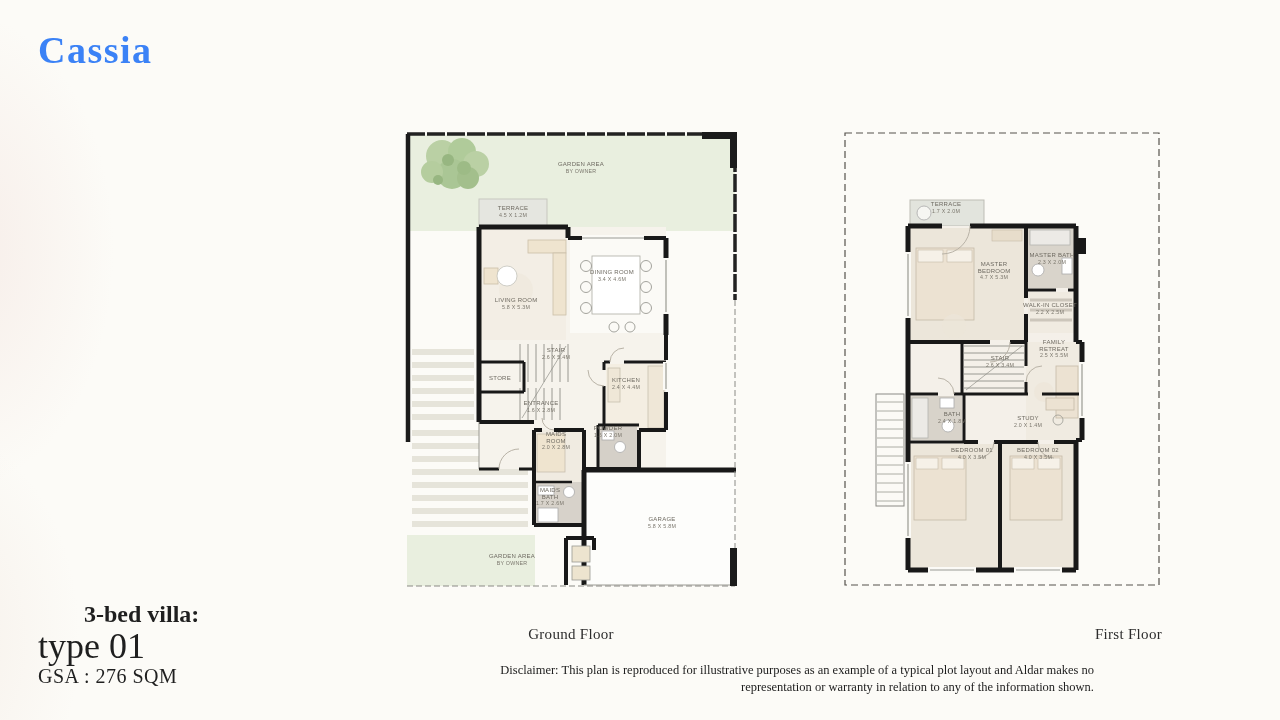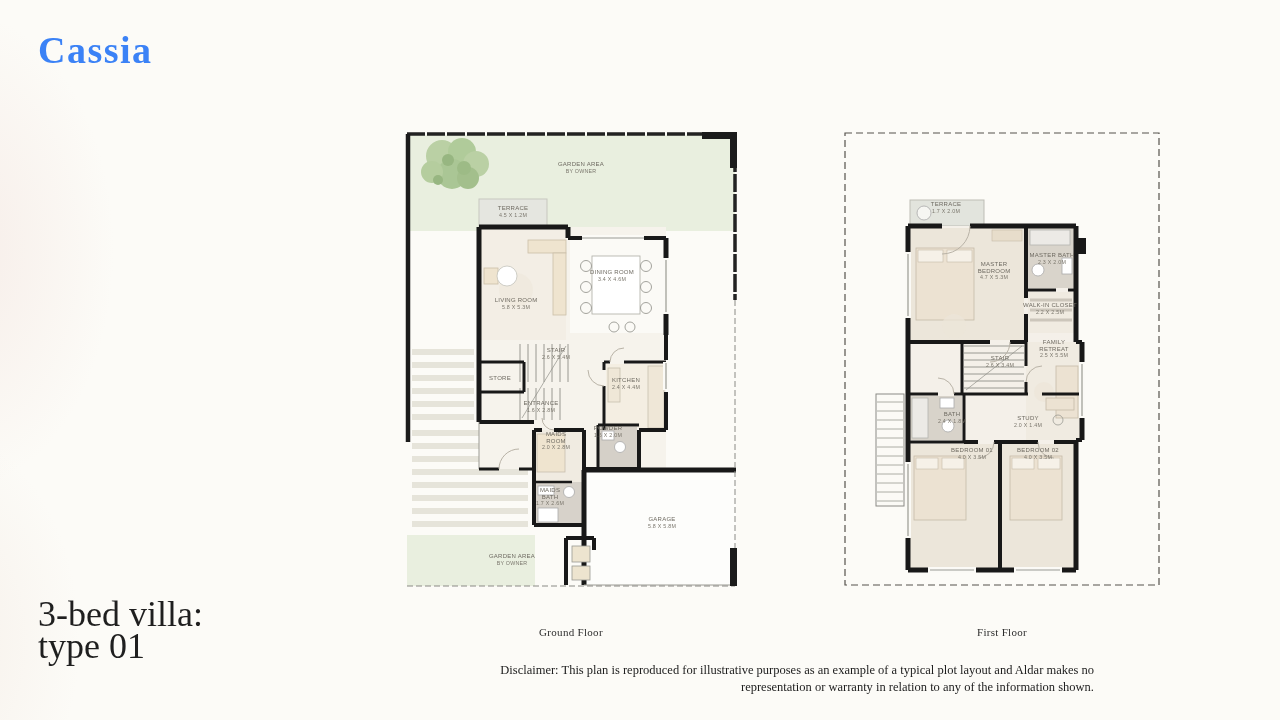--- a/index.html
+++ b/index.html
@@ -10,29 +10,29 @@
   }
   body::before{
     content:"";position:absolute;inset:0;pointer-events:none;
     background:
       radial-gradient(220px 340px at -40px 250px, rgba(240,220,214,.45), rgba(240,220,214,0) 70%),
       radial-gradient(200px 300px at -60px 640px, rgba(238,224,214,.4), rgba(238,224,214,0) 70%);
   }
   .title{position:absolute;left:38px;top:30px;color:#3b82f6;
     font-weight:bold;font-size:38px;line-height:40px;letter-spacing:1.5px;}
   .info{position:absolute;left:38px;top:598px;color:#1f1f1f;}
-  .info .l1{font-size:36px;font-weight:normal;line-height:32px;}
+  .info .l1{font-size:24px;font-weight:bold;line-height:32px;margin-left:46px;}
   .info .l2{font-size:36px;line-height:32px;}
   .info .l3{font-size:20px;line-height:28px;letter-spacing:.5px;}
   .plan{position:absolute;top:130px;}
   .plan.ground{left:404px;}
   .plan.first{left:842px;}
-  .caption{position:absolute;top:626px;text-align:center;font-size:11px;color:#2d2d2d;letter-spacing:.3px;}
+  .caption{position:absolute;top:626px;text-align:center;font-size:15px;color:#2d2d2d;letter-spacing:.3px;}
   .caption.ground{left:404px;width:334px;}
-  .caption.first{left:842px;width:320px;}
+  .caption.first{left:842px;width:320px;text-align:right;}
   .disclaimer{position:absolute;left:480px;top:662px;width:614px;
     text-align:right;font-size:12.5px;line-height:17px;color:#1c1c1c;}
   svg{display:block;}
   .rl{font-family:"Liberation Sans",sans-serif;font-size:6px;fill:#6e6a61;letter-spacing:.25px;}
   .rl .d{font-size:5.3px;fill:#7b776d;}
   .wall{stroke:#181818;fill:none;stroke-linecap:butt;}
   .thin{stroke:#9a9a93;fill:none;}
   .arc{stroke:#b9b3a7;fill:none;stroke-width:1;}
 </style>
 </head>
@@ -348,15 +348,16 @@
   </g>
 </svg>
 </div>
 
 <div class="caption ground">Ground Floor</div>
 <div class="caption first">First Floor</div>
 
 <div class="info">
   <div class="l1">3-bed villa:</div>
   <div class="l2">type 01</div>
+  <div class="l3">GSA : 276 SQM</div>
 </div>
 
 <div class="disclaimer">Disclaimer: This plan is reproduced for illustrative purposes as an example of a typical plot layout and Aldar makes no representation or warranty in relation to any of the information shown.</div>
 
 </body></html>

